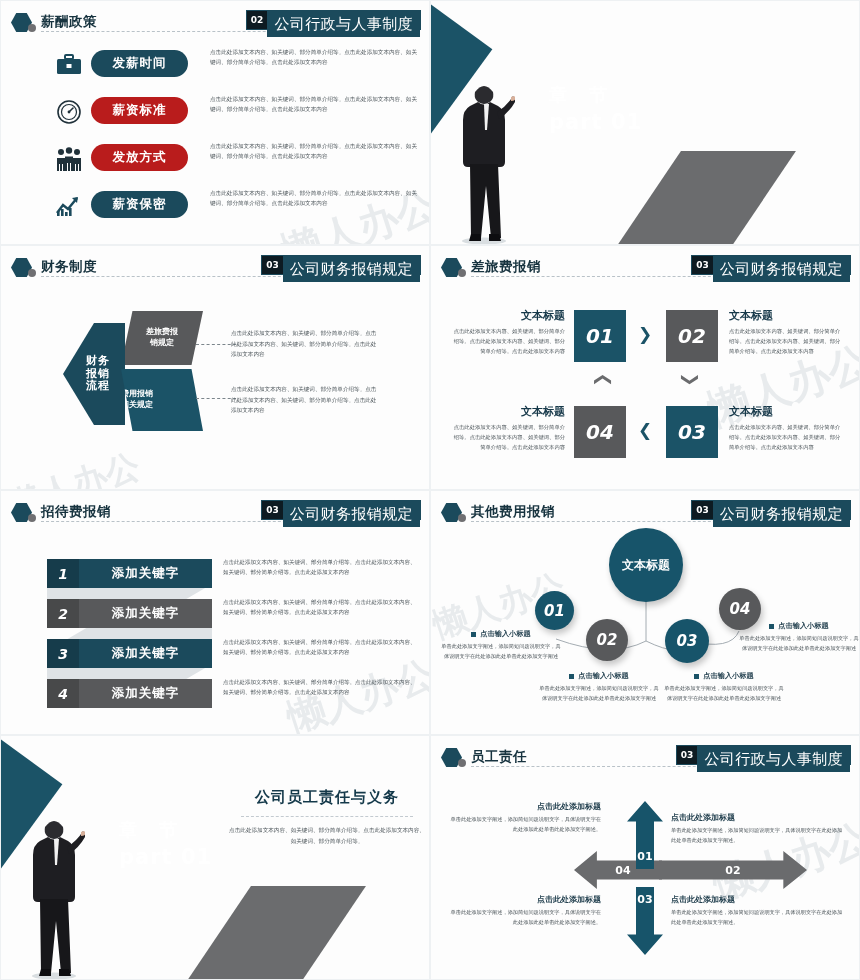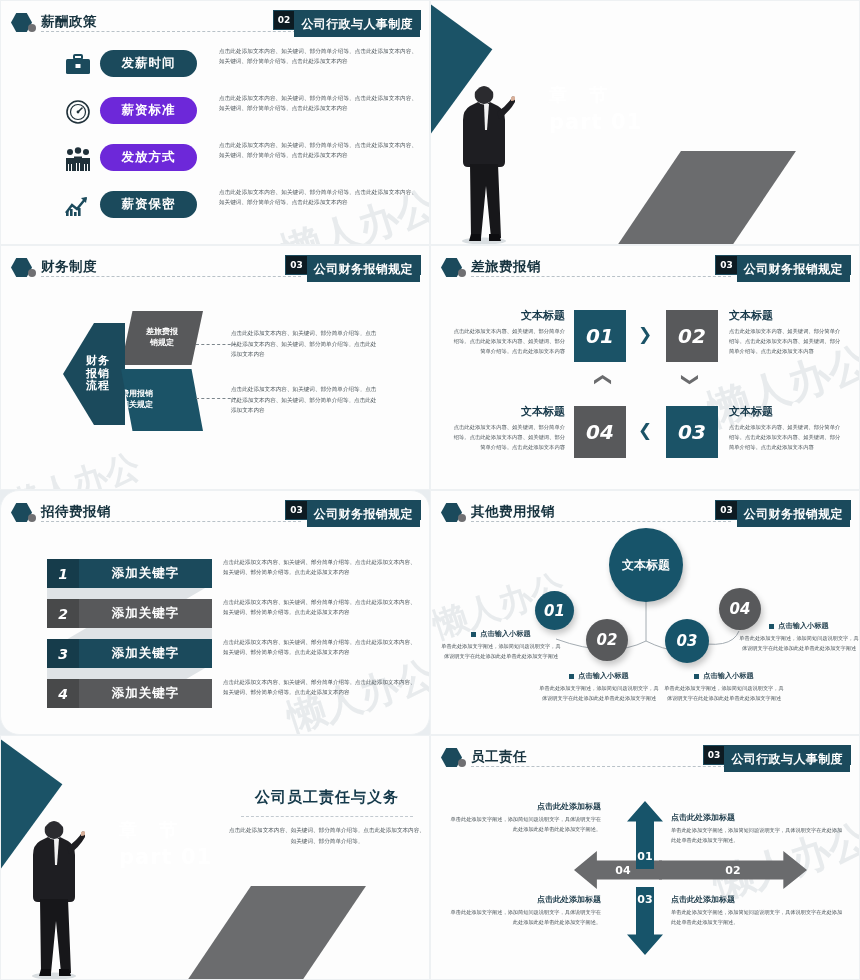--- a/index.html
+++ b/index.html
@@ -19,21 +19,21 @@
   .slide {
     position:relative;
     overflow:hidden;
     background:#fdfdfd;
     border:1px solid #eef1f3;
   }
   .slide.s1{ grid-column:1; grid-row:1; }
   .slide.s2{ grid-column:2; grid-row:1; }
   .slide.s3{ grid-column:1; grid-row:2; }
   .slide.s4{ grid-column:2; grid-row:2; }
-  .slide.s5{ grid-column:1; grid-row:3;border-radius:19px; }
+  .slide.s5{ grid-column:1; grid-row:3; }
   .slide.s6{ grid-column:2; grid-row:3; }
   .slide.s7{ grid-column:1; grid-row:4; }
   .slide.s8{ grid-column:2; grid-row:4; }
 
   
   .hdr { position:absolute; top:10px; left:0; right:0; height:24px; }
   .hex {
     position:absolute; left:10px; top:2px;
     width:21px; height:19px; background:#1b4a5c;
     clip-path:polygon(25% 0,75% 0,100% 50%,75% 100%,25% 100%,0 50%);
@@ -57,50 +57,50 @@
     display:flex; align-items:stretch; height:20px;
     border:1px solid #1b4a5c;
   }
   .hdr-badge .num {
     background:#0d1b22; color:#fff;
     font-size:9px; font-weight:bold;
     padding:0 4px; display:flex; align-items:center;
   }
   .hdr-badge .lbl {
     background:#1b4a5c; color:#fff;
-    font-size:12px; font-weight:bold;
+    font-size:15px; font-weight:normal;
     padding:13px 7px; display:flex; align-items:center;
     letter-spacing:.4px;
   }
 
   
   .wm {
     position:absolute; pointer-events:none;
     color:#cfd6da; opacity:.45;
     font-size:40px; font-weight:bold;
     transform:rotate(-18deg);
     white-space:nowrap;
   }
 
   
-  .s1-rows { position:absolute; top:42px; left:13px; right:0;font-family:Liberation Mono, monospace; }
+  .s1-rows { position:absolute; top:42px; left:4px; right:0; }
   .s1-row { position:relative; height:45px; margin-bottom:2px; }
   .s1-ico {
     position:absolute; left:48px; top:6px;
     width:32px; height:32px;
     display:flex; align-items:center; justify-content:center;
   }
   .pill {
     position:absolute; left:86px; top:7px;
     width:97px; height:27px; border-radius:14px;
     display:flex; align-items:center; justify-content:center;
     color:#fff; font-size:12.5px; font-weight:bold; letter-spacing:1px;
   }
   .pill.teal{ background:#1b4a5c; }
-  .pill.gray{ background:#6d28d9; }
+  .pill.gray{ background:#b91c1c; }
   .s1-txt {
     position:absolute; left:205px; right:12px; top:4px;
     font-size:5.6px; line-height:1.85; color:#4a5358;
     text-align:justify;
   }
 
   
   .band {
     position:absolute; top:-40px; left:-60px;
     width:150px; height:360px;

